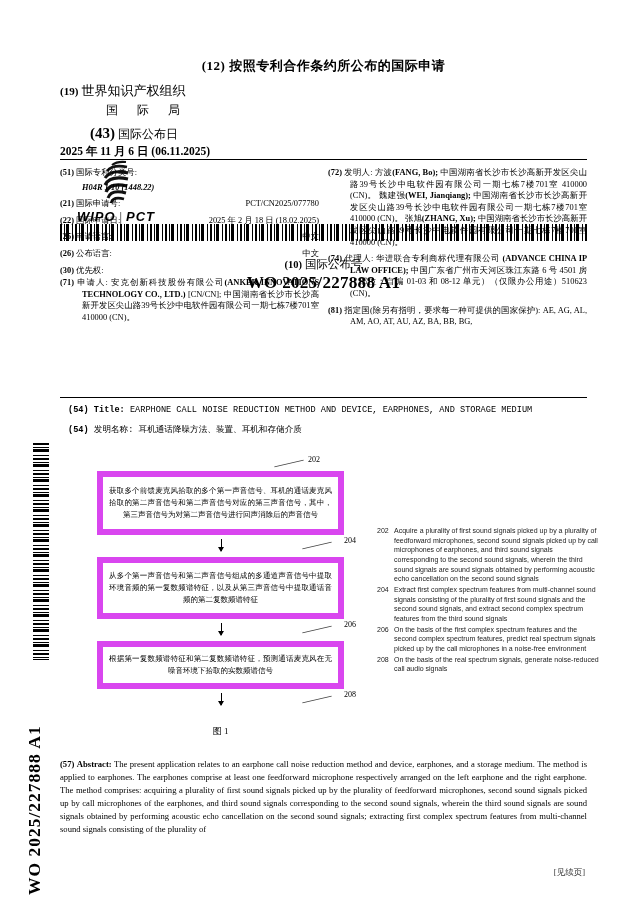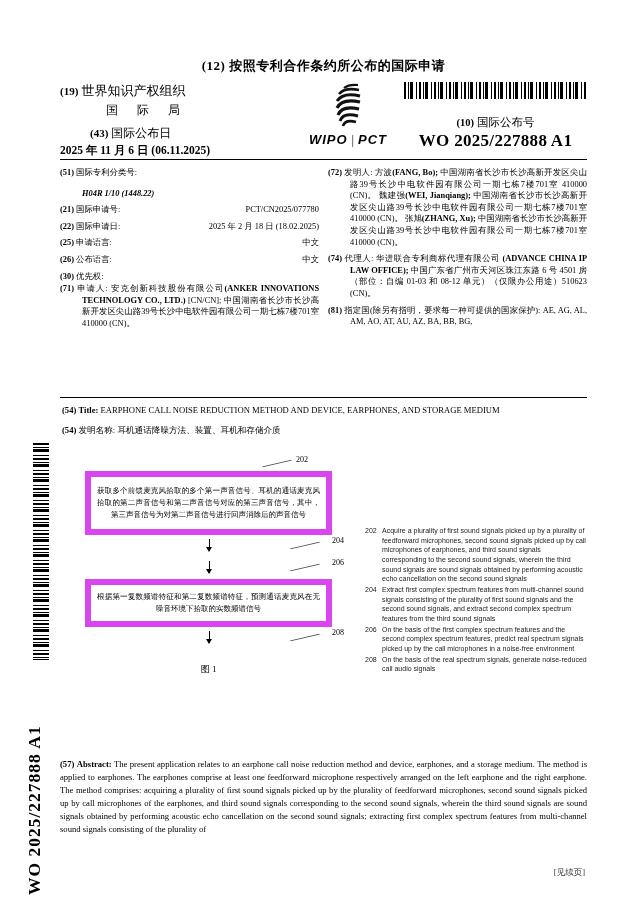--- a/index.html
+++ b/index.html
@@ -3,27 +3,27 @@
 <meta charset="utf-8">
 <style>
   html,body{margin:0;padding:0;background:#e8e8e8;}
   .sheet{position:relative;width:640px;height:905px;background:#ffffff;overflow:hidden;
          font-family:"Liberation Serif","DejaVu Serif",serif;color:#000;}
   .content{position:absolute;left:60px;top:55px;width:527px;}
 
   
   .line12{position:absolute;top:2px;left:0;width:100%;text-align:center;
           font-size:13px;font-weight:bold;letter-spacing:.5px;}
-  .header-row{position:absolute;top:27px;left:0;width:100%;display:flex;}
+  .header-row{position:absolute;top:27px;left:0;width:100%;display:flex;flex-direction:column;}
   .h-left{width:232px;font-size:13px;}
   .h-org{white-space:nowrap;}
   .h-org b{font-size:11px;}
   .h-bureau{margin-left:46px;letter-spacing:8px;font-size:12px;margin-top:2px;}
   .h-date-label{margin-left:30px;margin-top:6px;font-size:12px;}
-  .h-date-label b{font-size:11px;}
+  .h-date-label b{font-size:15px;}
   .h-date{font-weight:bold;font-size:11.5px;margin-top:1px;}
   .h-logo{width:112px;text-align:center;font-style:italic;}
   .h-logo svg{display:block;margin:0 auto;}
   .logo-word{font-family:"Liberation Sans","DejaVu Sans",sans-serif;font-weight:bold;
              font-size:13px;letter-spacing:1px;margin-top:2px;}
   .logo-word .sep{font-weight:normal;color:#777;padding:0 3px;}
   .h-right{flex:1;text-align:center;}
   .barcode-top{height:17px;width:100%;margin-bottom:11px;
     background:repeating-linear-gradient(90deg,#000 0 2px,#fff 2px 4px,#000 4px 5px,#fff 5px 6px,#000 6px 9px,#fff 9px 12px,#000 12px 13px,#fff 13px 15px);}
   .pubno-label{font-size:11.5px;margin-top:16px;}
@@ -42,26 +42,26 @@
   .row{display:flex;margin:0 0 5px 0;}
   .row .lbl{white-space:nowrap;}
   .row .val{margin-left:auto;text-align:right;white-space:nowrap;}
   .sub{padding-left:22px;text-indent:0;}
   .ipc-val{font-weight:bold;font-style:italic;}
   .prio-line{display:flex;padding-left:22px;}
   .prio-line .pd{margin-left:26px;}
   .prio-line .pc{margin-left:auto;}
 
   
-  .titles{position:absolute;top:349px;left:2px;width:100%;font-size:8.6px;line-height:12px;}
+  .titles{position:absolute;top:349px;left:8px;width:100%;font-size:8.6px;line-height:12px;font-family:Liberation Mono, monospace;}
   .t-line{margin-bottom:3px;}
   .t-line.cn{margin-top:8px;}
 
   
-  .figure{position:absolute;top:399px;left:0;width:100%;display:flex;gap:24px;}
+  .figure{position:absolute;top:399px;left:12px;width:100%;display:flex;gap:24px;}
   .fc-col{width:276px;flex:0 0 276px;}
   .flowchart{position:relative;margin-left:25px;width:247px;}
   .fc-gap{position:relative;height:22px;}
   .fc-gap.first{height:17px;}
   .fc-num{position:absolute;right:-12px;top:1px;font-size:8px;}
   .fc-lead{position:absolute;right:12px;top:10px;width:30px;border-top:1px solid #444;
            transform:rotate(-13deg);}
   .fc-arrow{position:absolute;left:50%;top:4px;width:1px;height:12px;background:#000;}
   .fc-arrow:after{content:"";position:absolute;left:-2.5px;bottom:-1px;
     border-left:3px solid transparent;border-right:3px solid transparent;border-top:5px solid #000;}
@@ -147,21 +147,21 @@
         </div>
         <div class="pubno">WO 2025/227888 A1</div>
       </div>
     </div>
 
     <div class="rule1"></div>
 
     <div class="biblio">
       <div class="bcol">
 
-        <p class="entry" style="margin-bottom:9px;">
+        <p class="entry" style="margin-bottom:3px;">
           <b>(51)</b>
           <span>国际专利分类号:</span>
         </p>
         <p class="entry sub">
           <span class="ipc-val">H04R 1/10 (1448.22)</span>
         </p>
 
         <div class="row">
           <span class="lbl"><b>(21)</b> <span>国际申请号:</span></span>
           <span class="val">PCT/CN2025/077780</span>
@@ -248,20 +248,23 @@
           </div>
           <div class="fc-box b1">
             <span>获取多个前馈麦克风拾取的多个第一声音信号、耳机的通话麦克风拾取的第二声音信号和第二声音信号对应的第三声音信号，其中，第三声音信号为对第二声音信号进行回声消除后的声音信号</span>
           </div>
 
           <div class="fc-gap">
             <span class="fc-arrow"></span>
             <span class="fc-lead"></span>
             <span class="fc-num">204</span>
           </div>
+          <div class="fc-box b2">
+            <span>从多个第一声音信号和第二声音信号组成的多通道声音信号中提取环境音频的第一复数频谱特征，以及从第三声音信号中提取通话音频的第二复数频谱特征</span>
+          </div>
 
           <div class="fc-gap">
             <span class="fc-arrow"></span>
             <span class="fc-lead"></span>
             <span class="fc-num">206</span>
           </div>
           <div class="fc-box b3">
             <span>根据第一复数频谱特征和第二复数频谱特征，预测通话麦克风在无噪音环境下拾取的实数频谱信号</span>
           </div>
 

